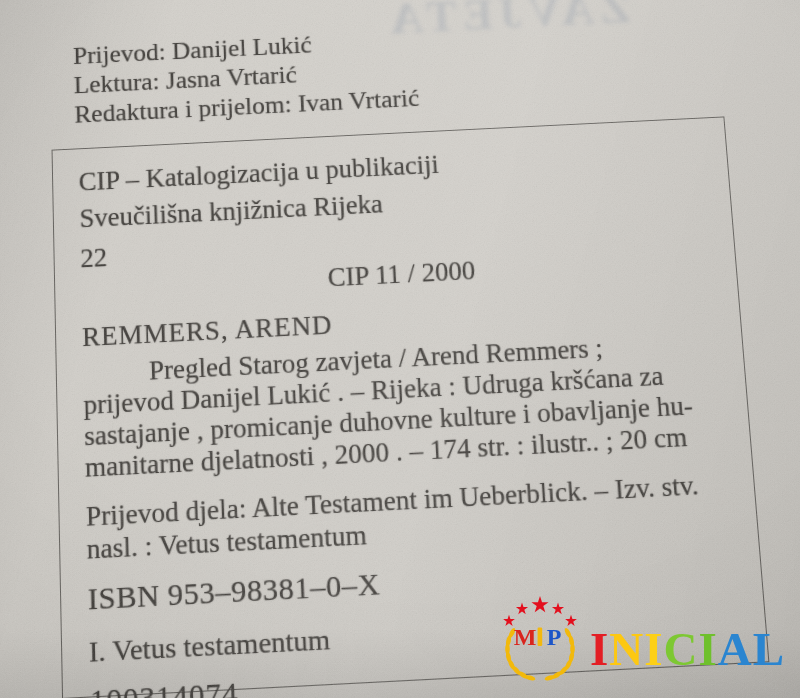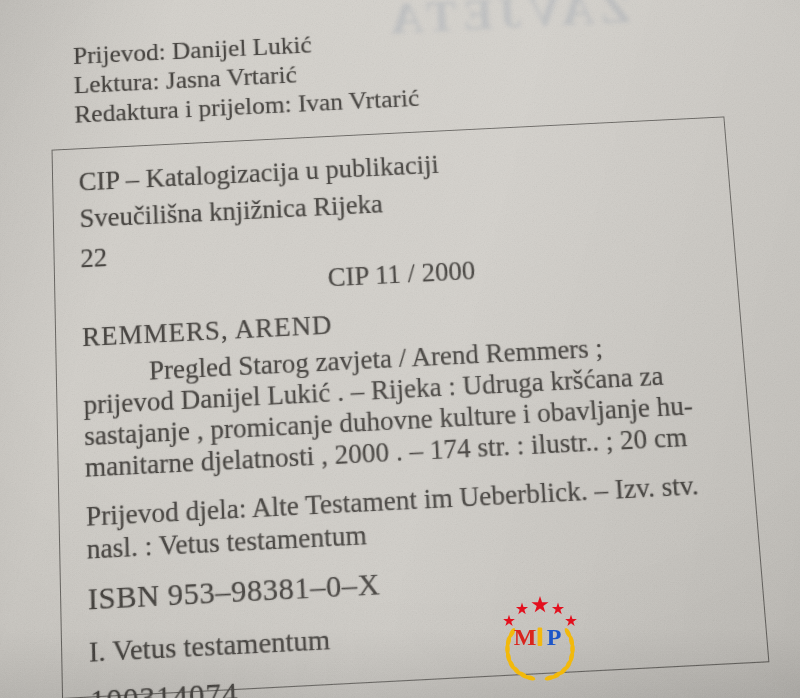--- a/index.html
+++ b/index.html
@@ -150,15 +150,16 @@
         <ellipse cx="76.5" cy="65" rx="5.5" ry="2.3" transform="rotate(102 76.5 65)"></ellipse>
         <ellipse cx="73.5" cy="72.5" rx="5.5" ry="2.3" transform="rotate(116 73.5 72.5)"></ellipse>
         <ellipse cx="68.5" cy="78.5" rx="5.5" ry="2.3" transform="rotate(132 68.5 78.5)"></ellipse>
         <ellipse cx="62" cy="83" rx="5.5" ry="2.3" transform="rotate(148 62 83)"></ellipse>
         <ellipse cx="55" cy="85.8" rx="5.5" ry="2.3" transform="rotate(165 55 85.8)"></ellipse>
       </g>
       <rect x="42.6" y="35.5" width="4.6" height="18.5" rx="1.2" fill="#f3b90e"></rect>
       <text x="30" y="53" text-anchor="middle" font-family="Liberation Serif, DejaVu Serif, serif" font-size="24" font-weight="bold" fill="#d9251d">M</text>
       <text x="59" y="53" text-anchor="middle" font-family="Liberation Serif, DejaVu Serif, serif" font-size="24" font-weight="bold" fill="#1d56c8">P</text>
     </svg>
+    <div class="brand"><span style="color: rgb(227, 30, 36);">I</span><span style="color: rgb(253, 200, 18);">N</span><span style="color: rgb(253, 208, 22);">I</span><span style="color: rgb(125, 200, 50);">C</span><span style="color: rgb(111, 192, 44);">I</span><span style="color: rgb(42, 133, 208);">A</span><span style="color: rgb(42, 133, 208);">L</span></div>
   </div>
 
 </div>
 
 </body></html>

